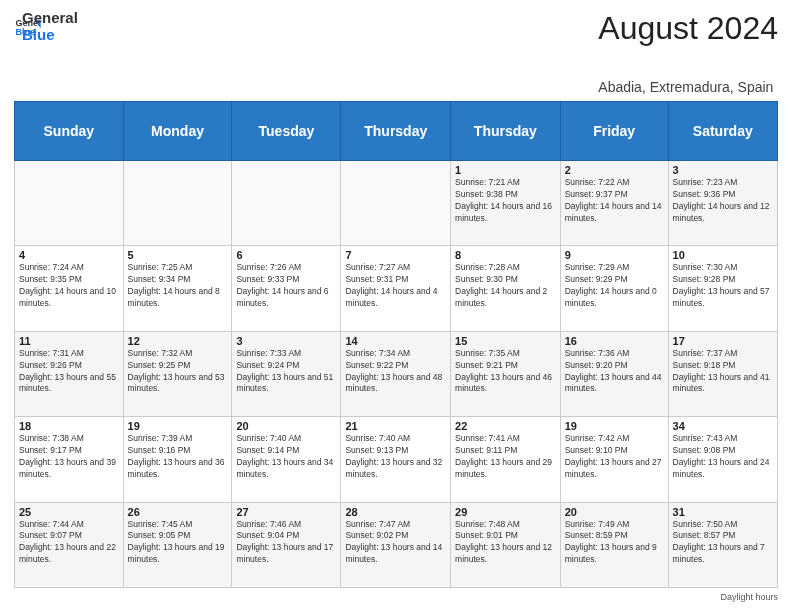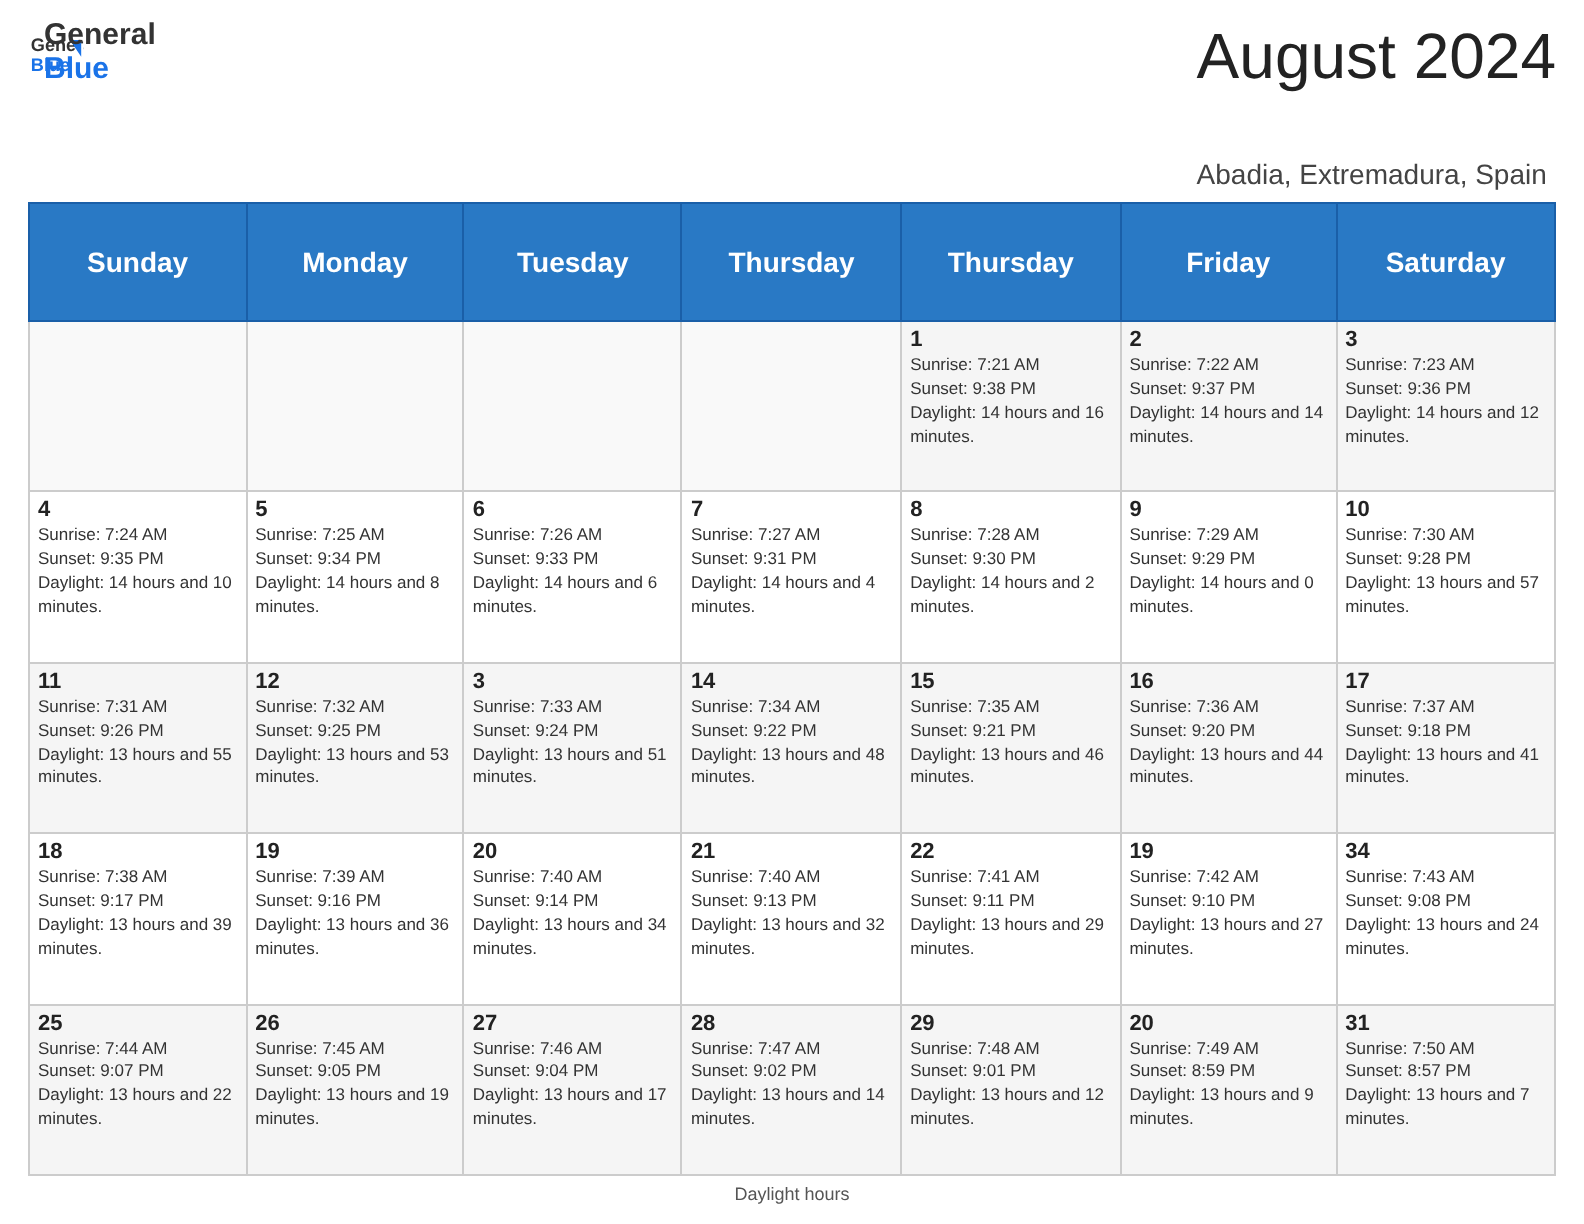--- a/index.html
+++ b/index.html
@@ -88,21 +88,21 @@
       color: #333;
       line-height: 1.4;
     }
     td.empty {
       background: #f9f9f9 !important;
     }
     .footer-note {
       font-size: 9px;
       color: #555;
       margin-top: 4px;
-      text-align: center;
+      text-align: right;
     }
   </style>
 </head>
 <body>
 
 <div class="page">
   <div class="header-row">
     <div class="logo">
       <svg class="logo-icon" viewBox="0 0 40 40" xmlns="http://www.w3.org/2000/svg">
         <text x="2" y="18" font-size="13" font-weight="bold" fill="#333" font-family="Arial">General</text>

